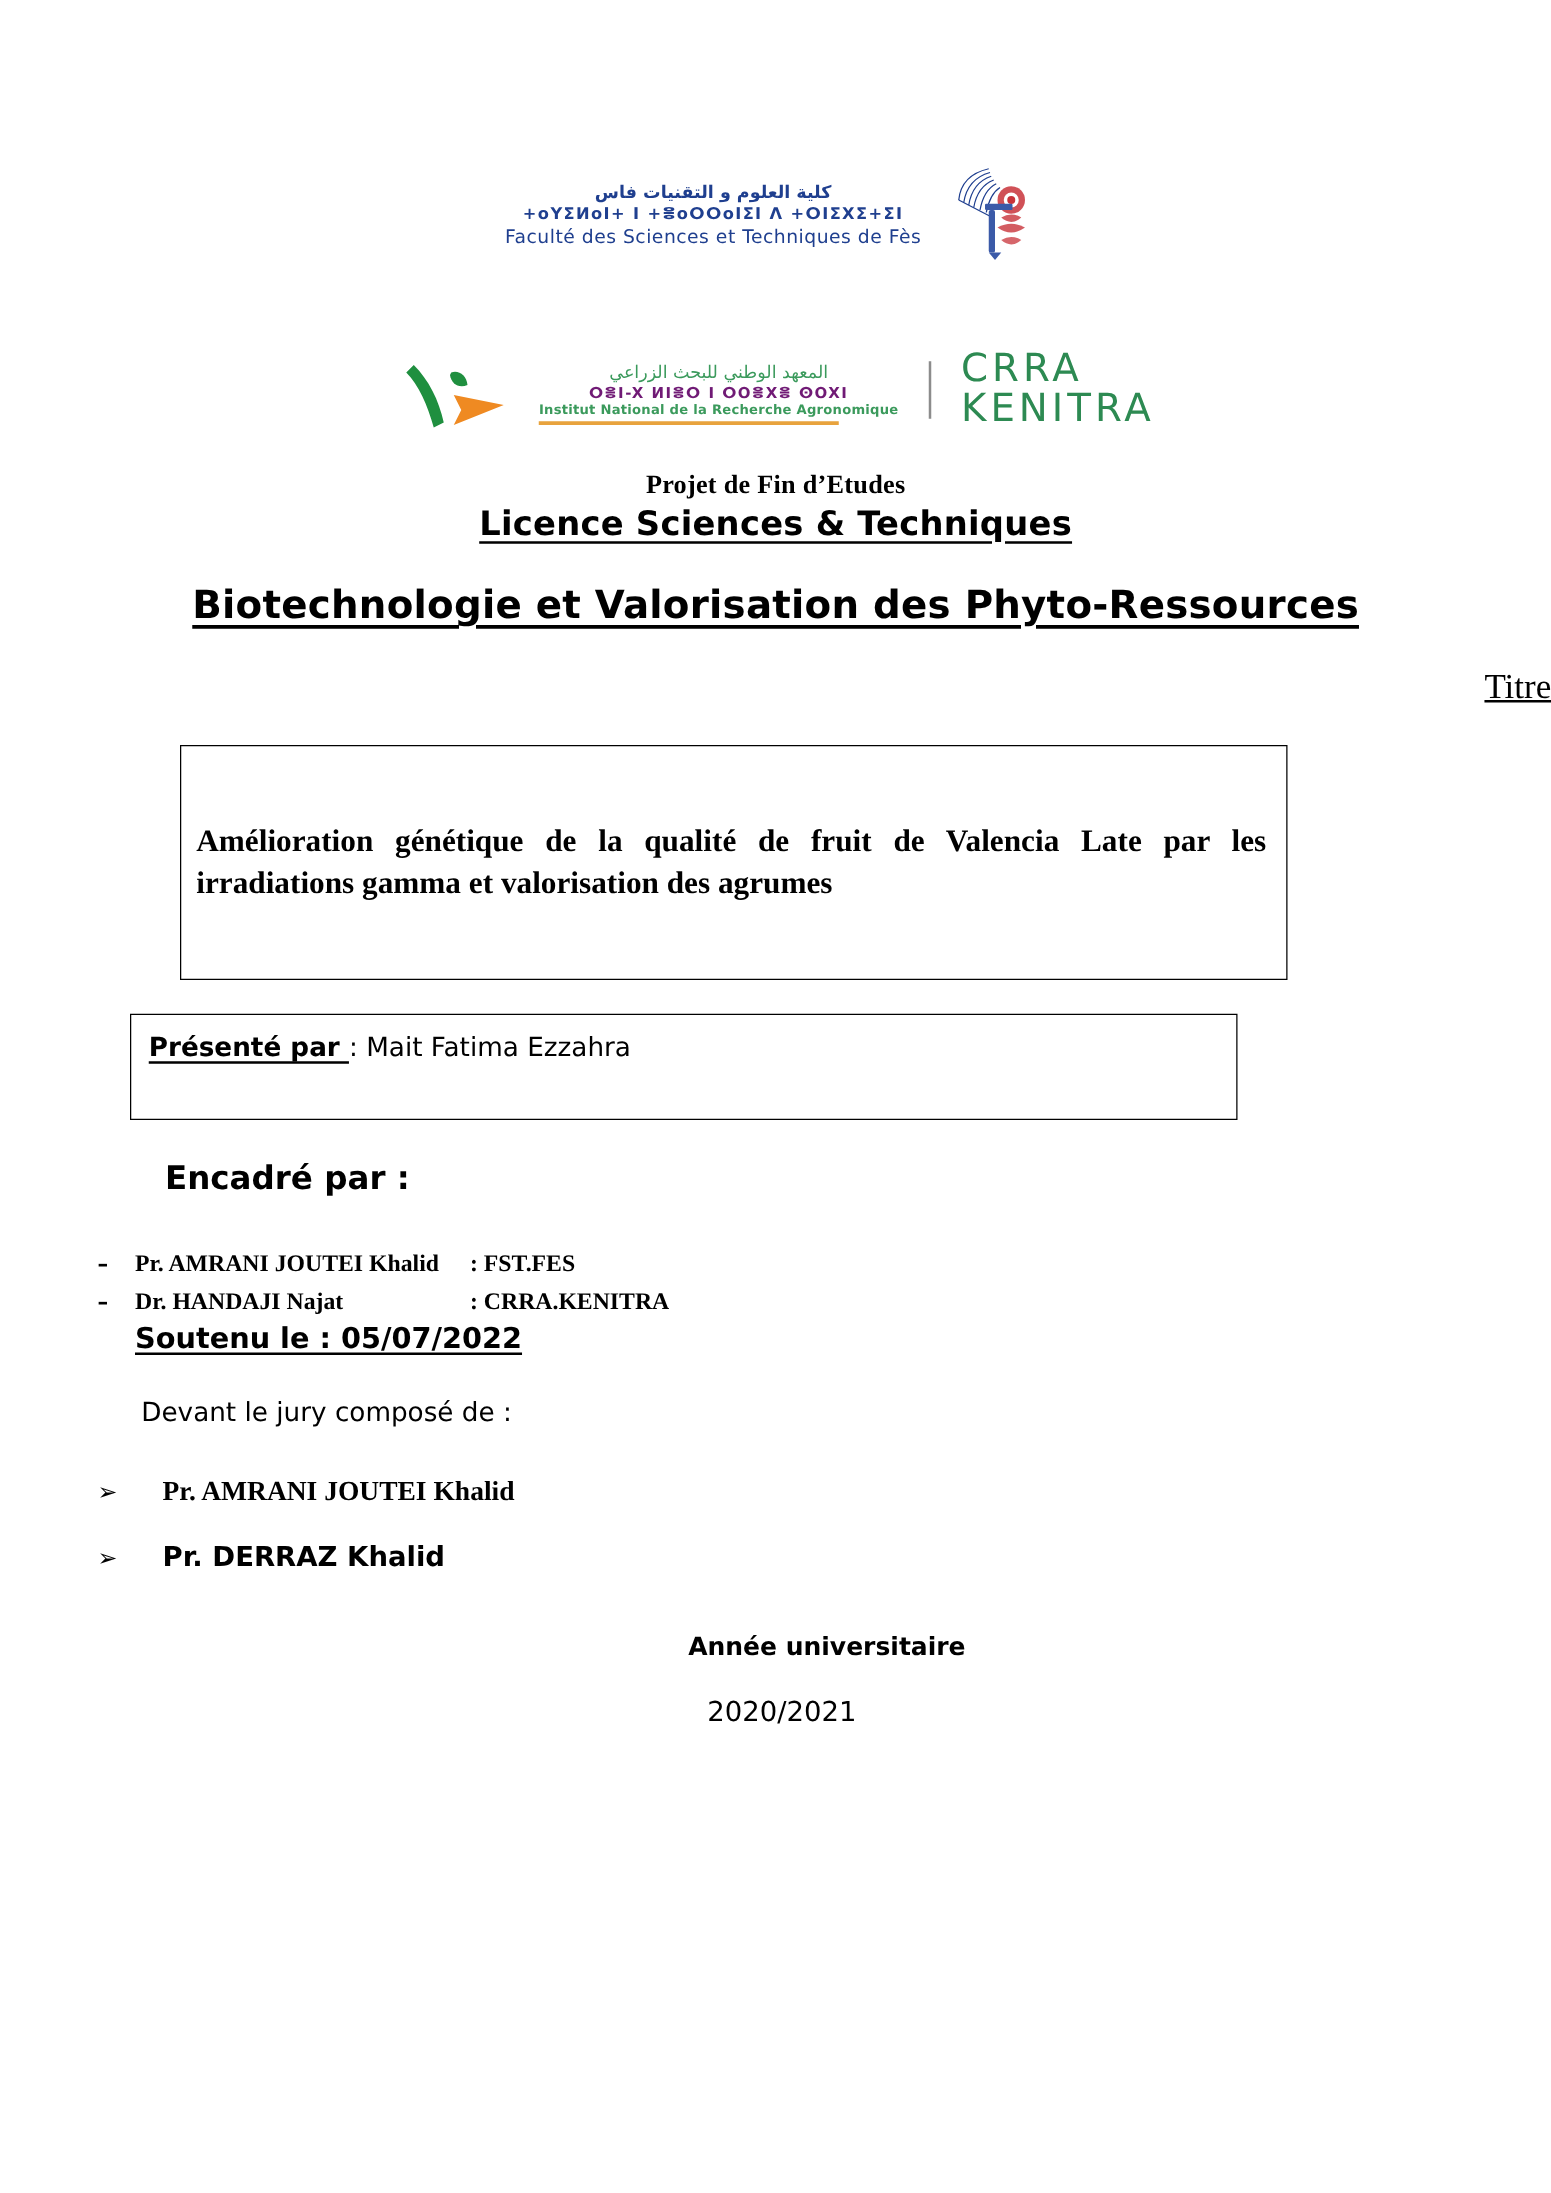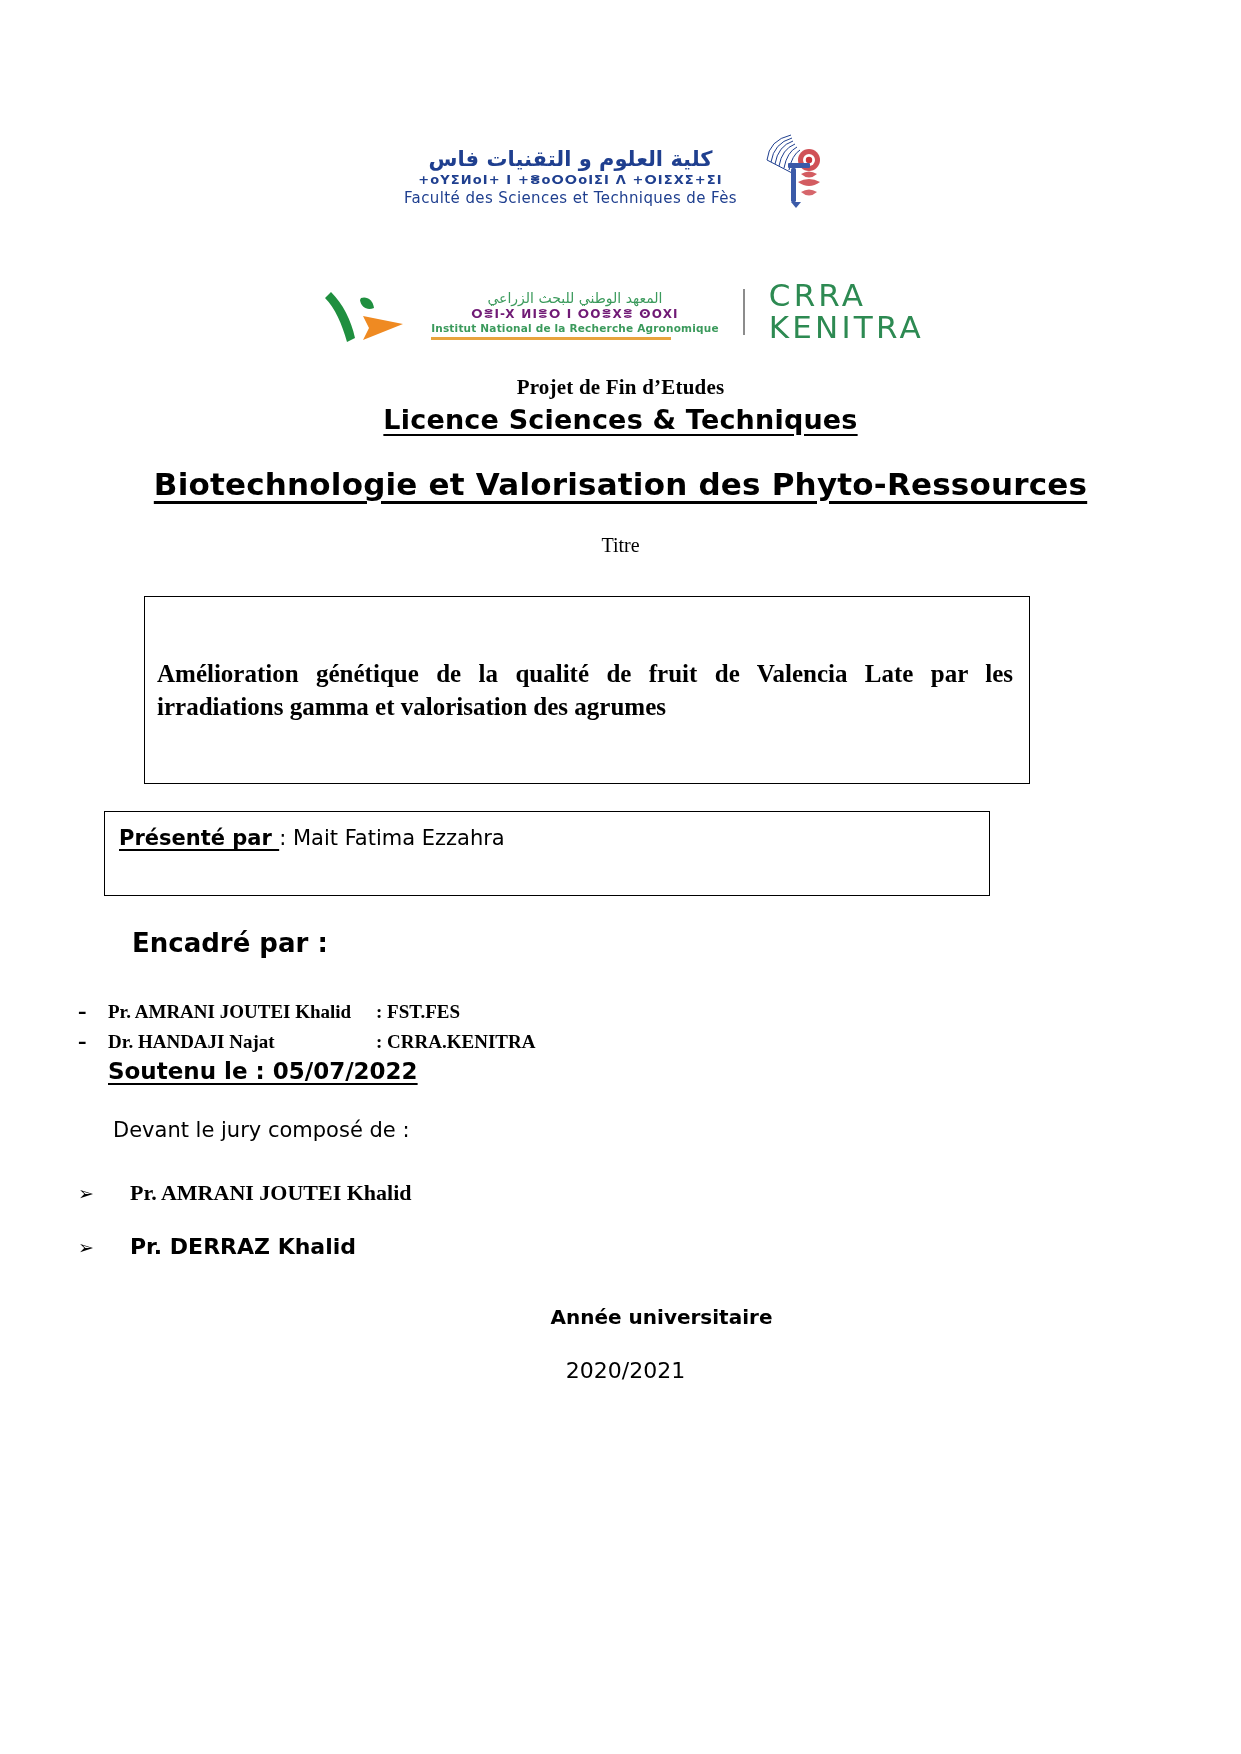--- a/index.html
+++ b/index.html
@@ -35,21 +35,21 @@
     gap: 24px;
   }
 
   .fst-block {
     text-align: center;
     color: #1f3f8f;
     padding-top: 18px;
   }
   .fst-arabic {
     font-family: "DejaVu Sans", sans-serif;
-    font-size: 21px;
+    font-size: 14px;
     font-weight: bold;
     letter-spacing: 0.2px;
     line-height: 1.25;
     direction: rtl;
   }
   .fst-tifinagh {
     font-family: "DejaVu Sans", sans-serif;
     font-size: 13px;
     font-weight: bold;
     letter-spacing: 1.1px;
@@ -209,24 +209,25 @@
     text-decoration: underline;
     text-underline-offset: 6px;
     letter-spacing: 0.2px;
   }
 
   .titre-label {
     position: absolute;
     top: 534px;
     left: 0;
     width: 100%;
-    text-align: center;
+    text-align: right;
     font-family: "Liberation Serif", serif;
-    font-size: 20px;
+    font-size: 28px;
     font-weight: 400;
+    text-decoration: underline;
   }
 
   
   .title-box {
     position: absolute;
     top: 596px;
     left: 104px;
     width: 886px;
     height: 188px;
     border: 1.5px solid #000;

